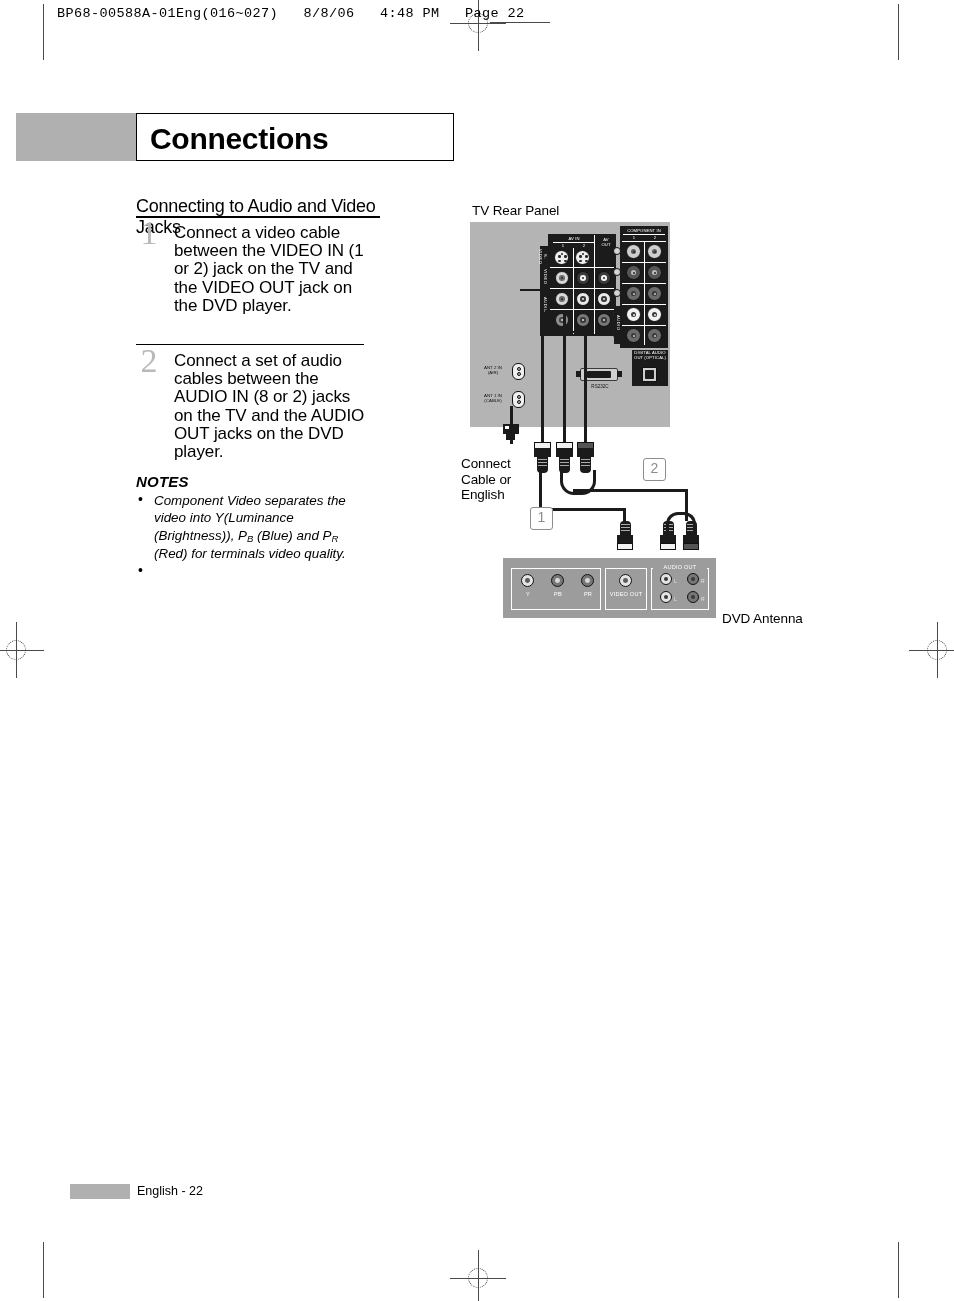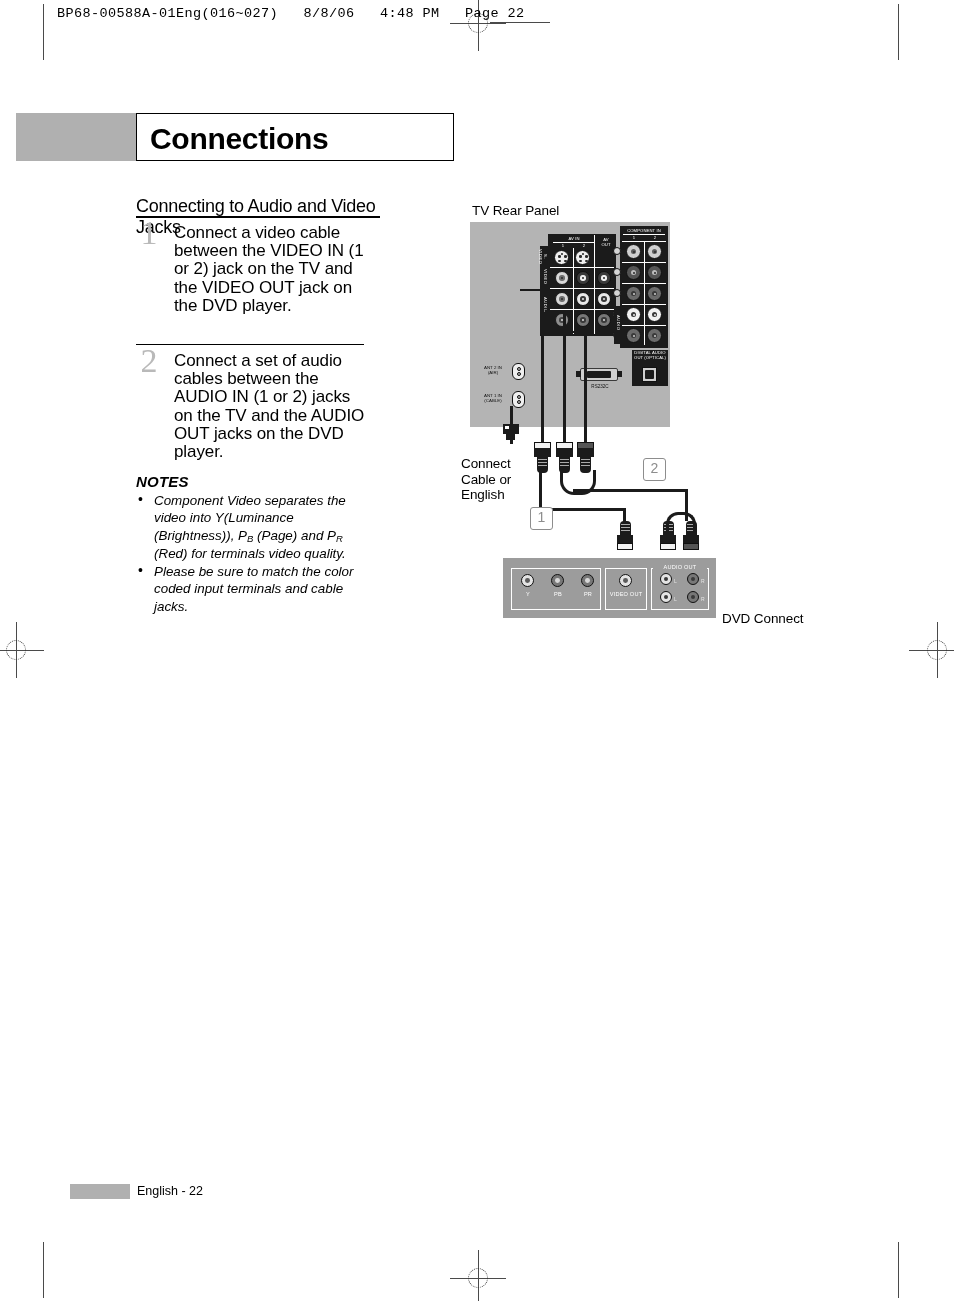--- a/index.html
+++ b/index.html
@@ -128,30 +128,30 @@
 
 <div class="step" style="left:136px;top:224px;">
   <div class="num">1</div>
   <div class="txt">Connect a video cable between the VIDEO IN (1 or 2) jack on the TV and the VIDEO OUT jack on the DVD player.</div>
 </div>
 
 <div class="rule" style="left:136px;top:344px;width:228px;"></div>
 
 <div class="step" style="left:136px;top:352px;">
   <div class="num">2</div>
-  <div class="txt">Connect a set of audio cables between the AUDIO IN (1 or 2) jacks on the TV and the AUDIO OUT jacks on the DVD player.</div>
+  <div class="txt">Connect a set of audio cables between the AUDIO IN (8 or 2) jacks on the TV and the AUDIO OUT jacks on the DVD player.</div>
 </div>
 
 <div class="notes-title">NOTES</div>
 <div class="notes-list">
   <div class="li">
-    <span class="bullet">•</span><span>Component Video separates the video into Y(Luminance (Brightness)), P</span><span class="sub">B</span><span> (Page) and P</span><span class="sub">R</span><span> (Red) for terminals video quality.</span>
+    <span class="bullet">•</span><span>Component Video separates the video into Y(Luminance (Brightness)), P</span><span class="sub">B</span><span> (Blue) and P</span><span class="sub">R</span><span> (Red) for terminals video quality.</span>
   </div>
   <div class="li">
-    <span class="bullet">•</span><span>Please be sure to match the color coded input terminals and cable jacks.</span>
+    <span class="bullet">•</span>
   </div>
 </div>
 
 <div class="fig-cap" style="left:472px;top:203px;">TV Rear Panel</div>
 
 <div class="tvpanel">
 
   <div class="blk" style="left:78px;top:12px;width:68px;height:102px;"></div>
   <div class="lbl" style="left:82px;top:14px;width:44px;">AV IN</div>
   <div class="wht" style="left:83px;top:20px;width:42px;height:.7px;"></div>
@@ -436,16 +436,16 @@
     </div>
   <div class="jack" style="left:184px;top:33px;width:12px;height:12px;background:#777;border:1.2px solid #111;box-sizing:border-box;">
       <div class="hole" style="left:3px;top:3px;width:4.4px;height:4.4px;background:#3a3a3a;"></div>
     </div>
   <div class="dvdlbl-sm" style="left:171px;top:20px;">L</div>
   <div class="dvdlbl-sm" style="left:198px;top:20px;">R</div>
   <div class="dvdlbl-sm" style="left:171px;top:38px;">L</div>
   <div class="dvdlbl-sm" style="left:198px;top:38px;">R</div>
 </div>
 
-<div class="fig-cap" style="left:722px;top:611px;">DVD Connect</div>
+<div class="fig-cap" style="left:722px;top:611px;">DVD Antenna</div>
 
 <div class="foot-band"></div>
 <div class="foot-text">English - 22</div>
 
 </body></html>

